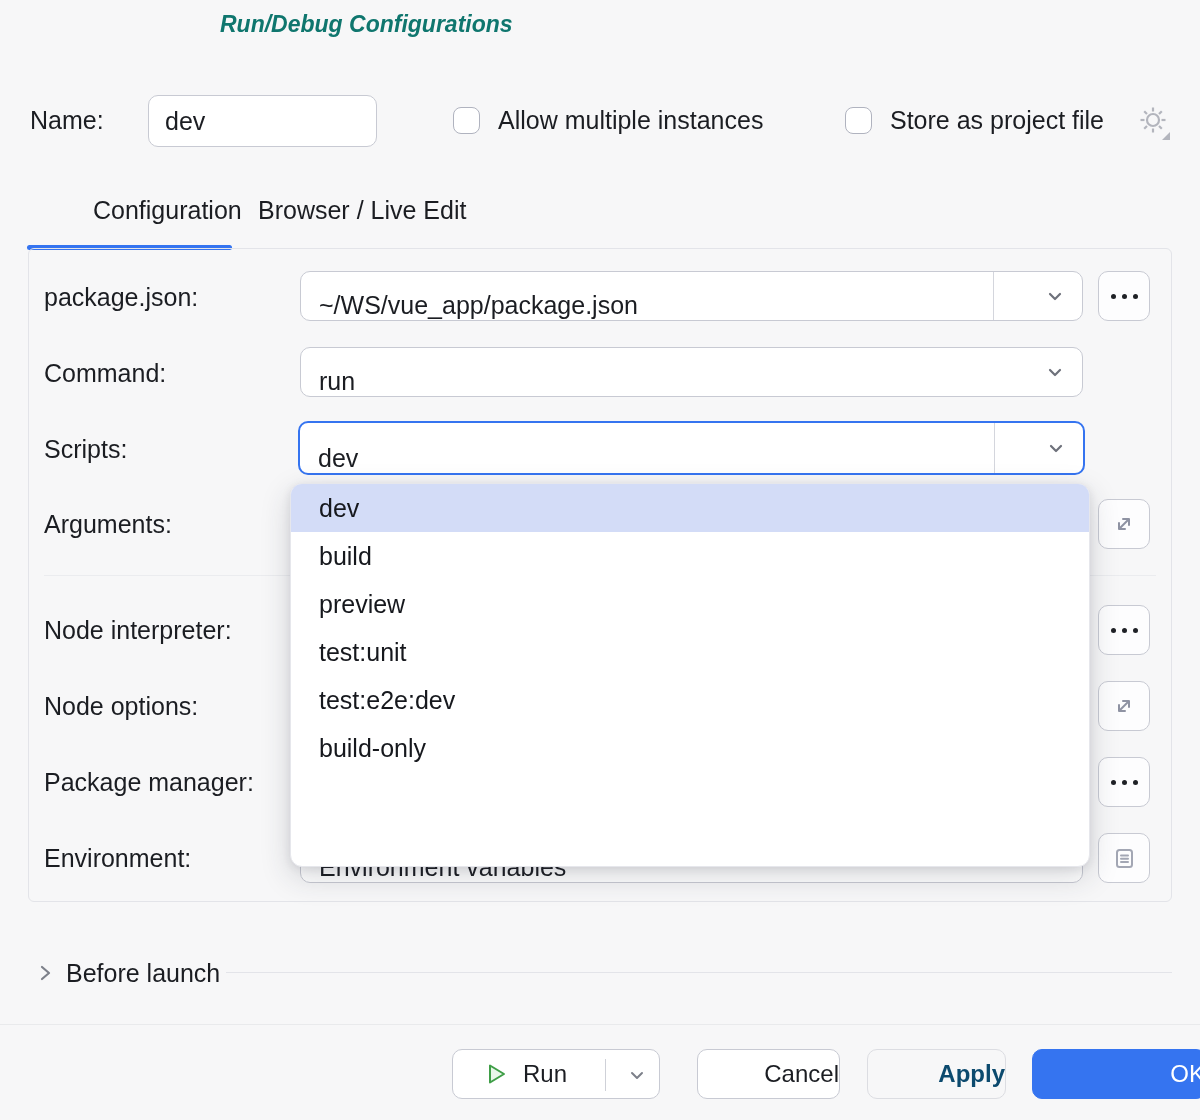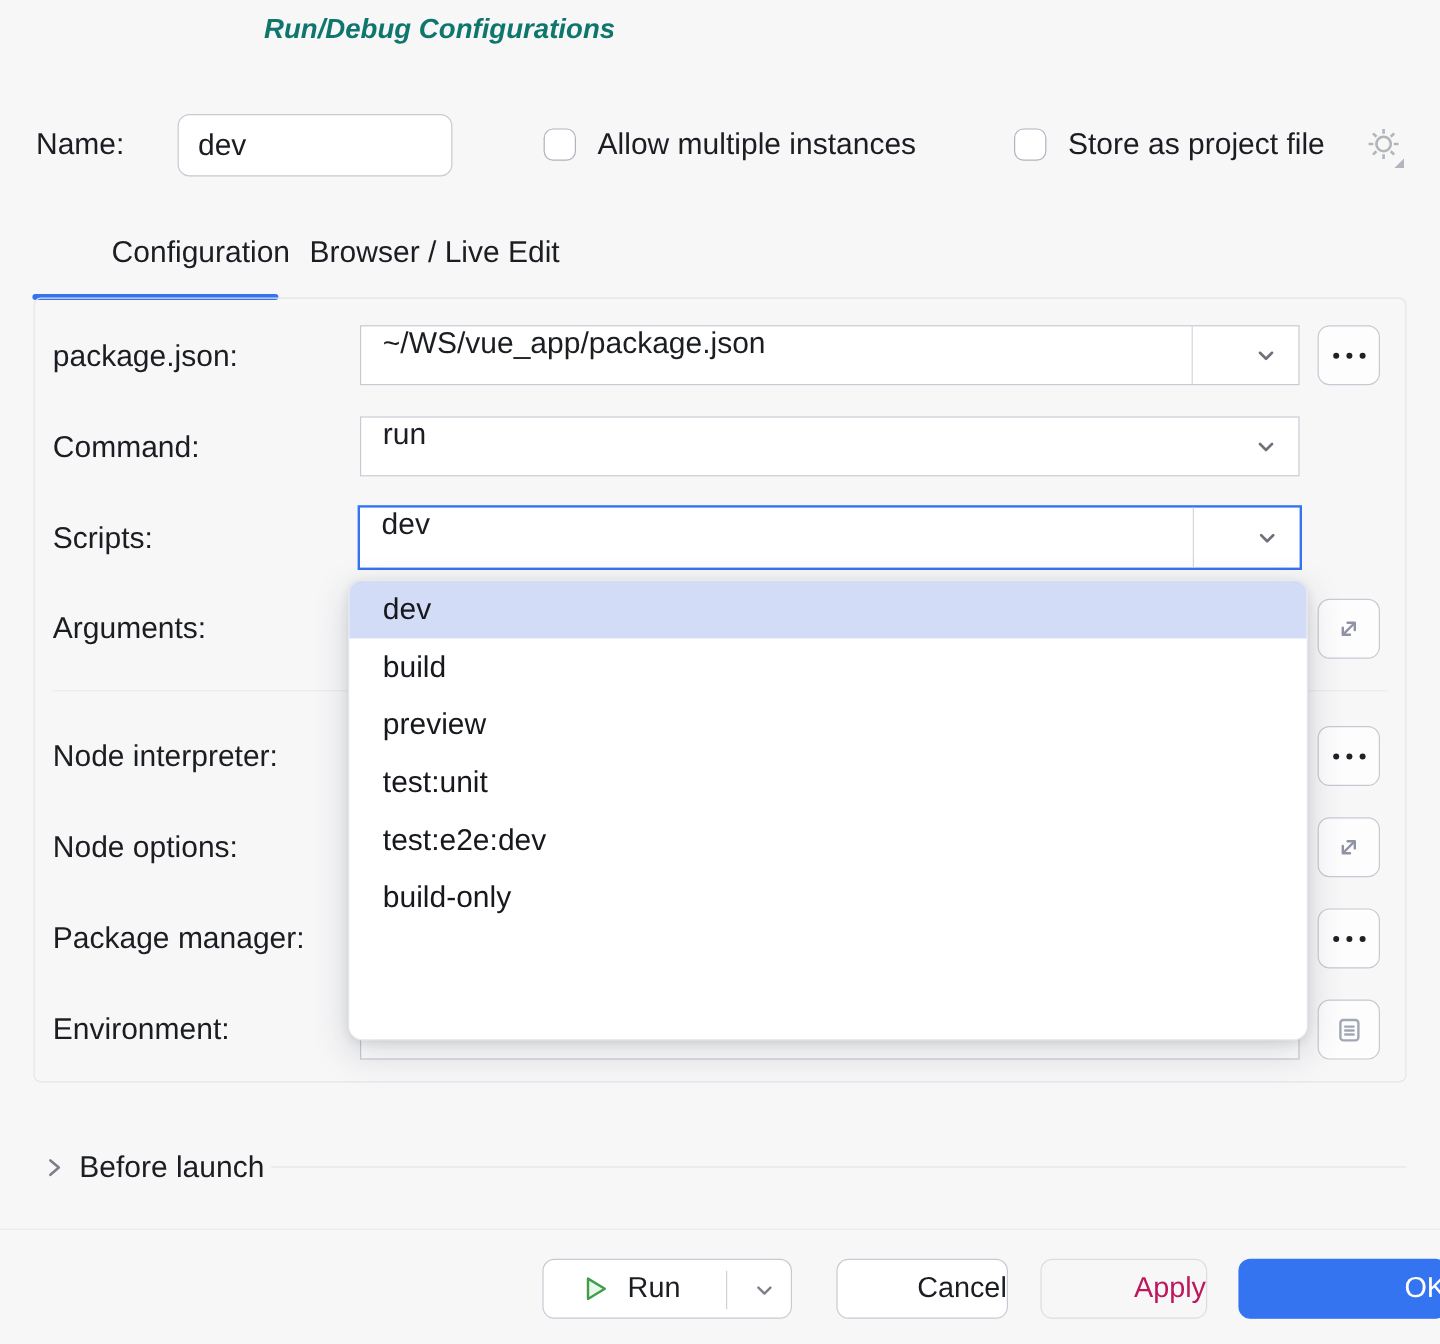--- a/index.html
+++ b/index.html
@@ -37,22 +37,22 @@
     background: var(--accent, #3574F0);
     height: 5px; border-radius: 3px;
   }
 
   .panel {
     left: 28px; top: 248px; width: 1144px; height: 654px;
     border: 1px solid #e3e4e9; border-radius: 6px;
   }
 
   .combo {
-    background: #ffffff; border: 1px solid #c8cad3; border-radius: 0;
-    display: flex; align-items: flex-start; gap: 34px;
+    background: #ffffff; border: 1px solid #c8cad3; border-radius: 10px;
+    display: flex; align-items: flex-end; gap: 34px;
   }
   .combo .value {
     flex: 1; font-size: 25px; color: #1b1d22; padding-left: 18px;
     white-space: nowrap; overflow: hidden;
   }
   .combo .chev-zone {
     width: 54px; align-self: stretch; display: flex;
     align-items: center; justify-content: center;
   }
   .combo .sep { width: 1px; align-self: stretch; background: #d4d6dd; margin: 0; }
@@ -80,21 +80,21 @@
   }
   .dd-item.selected { background: var(--selection, #d3dcf7); }
 
   .placeholder { color: #878a92; }
 
   .footer-btn {
     height: 50px; border-radius: 10px; border: 1px solid #c8cad3;
     background: #ffffff; display: flex; align-items: center; justify-content: flex-end;
     font-size: 24px; color: #1b1d22;
   }
-  .footer-btn.disabled { background: transparent; border-color: #dcdde2; color: #be185d; }
+  .footer-btn.disabled { background: transparent; border-color: #dcdde2; color: #0c4a6e; font-weight: bold; }
   .footer-btn.primary { background: var(--accent, #3574F0); border-color: var(--accent, #3574F0); color: #ffffff; }
 
   svg { display: block; }
 </style>
 </head>
 <body>
 
 <div class="abs dlg-title">Run/Debug Configurations</div>
 
 <div class="abs form-label" style="left:30px; top:106px;">Name:</div>

